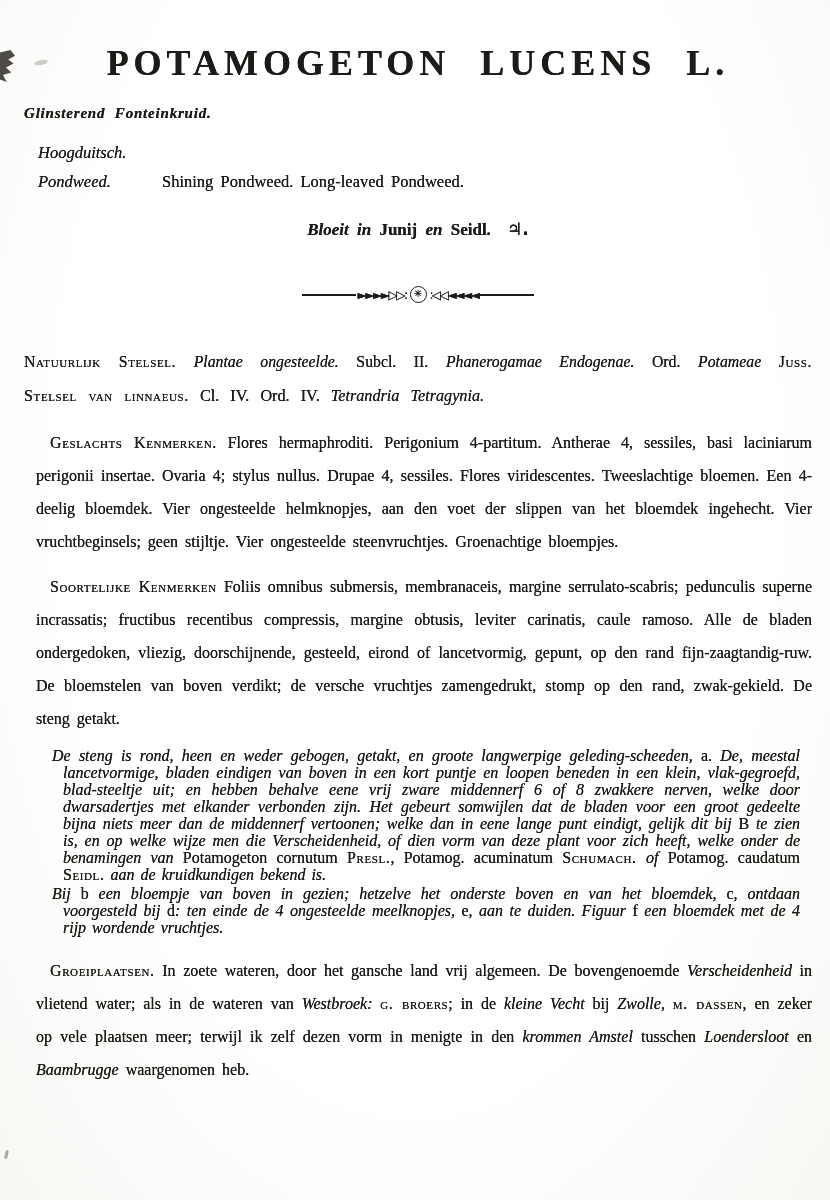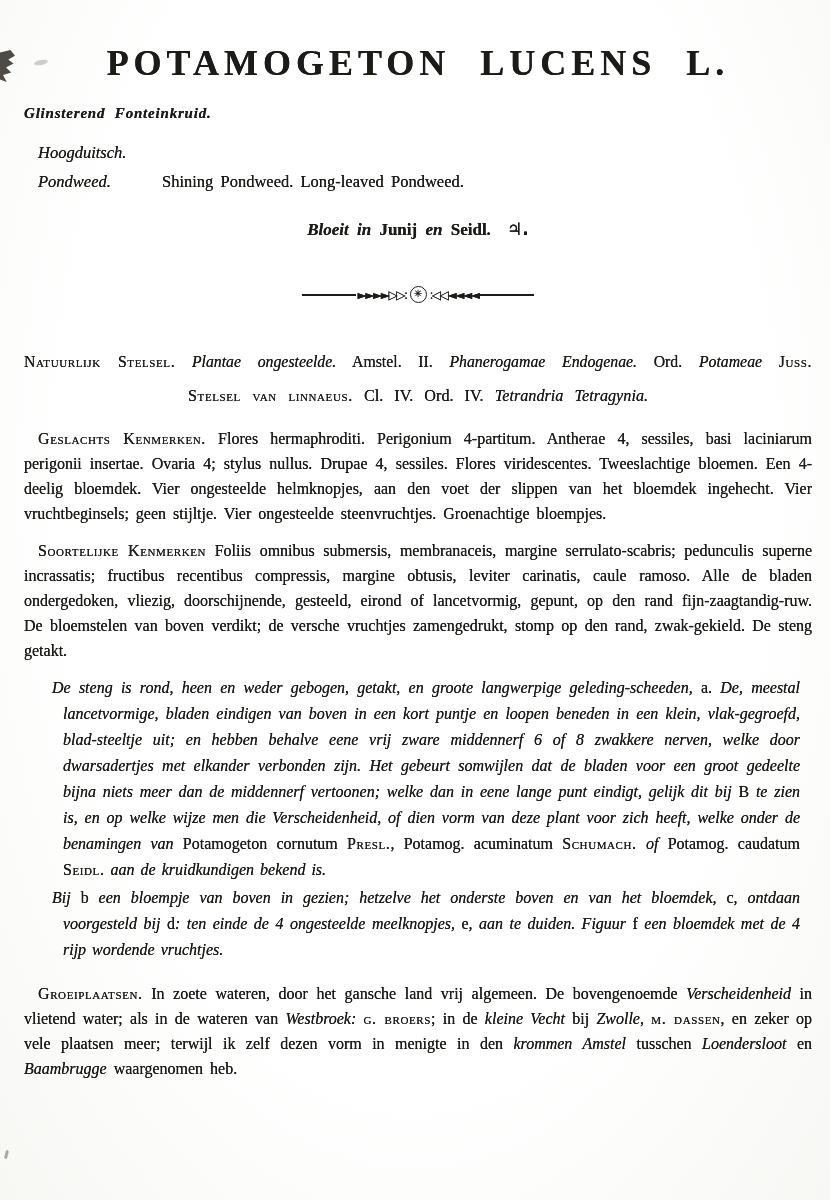--- a/index.html
+++ b/index.html
@@ -55,31 +55,31 @@
     font-size:10px;text-align:center;margin:0 1px;
   }
   .sysline{
     margin-top:50px;
     font-size:15.8px;
     text-align:justify;text-align-last:justify;
     word-spacing:2px;
   }
   .linnaeus{
     margin-top:15px;
-    text-align:center;font-size:16.2px;word-spacing:7px;
+    font-size:16.2px;word-spacing:7px;
   }
   .para{
-    margin:20px 0 0 0;
-    line-height:25px;
+    margin:20px 0 0 12px;
+    line-height:33px;
     text-align:justify;
     text-indent:14px;
     word-spacing:3px;
   }
   .para-species{margin-top:12px;}
-  .quote{margin:12px 12px 18px 28px;font-size:16px;line-height:26px;}
+  .quote{margin:12px 12px 18px 28px;font-size:16px;line-height:17px;}
   .quote p{
     margin:0;padding-left:11px;text-indent:-11px;
     text-align:justify;word-spacing:2px;
   }
   .quote p + p{margin-top:2px;}
   .para-habitat{margin-top:14px;}
   .para-use{margin-top:14px;}
   .run-r{font-style:normal;}
   .run-i{font-style:italic;}
   .run-bi{font-style:italic;font-weight:bold;}
@@ -122,21 +122,21 @@
   </div>
 
   <div class="divider">
     <span class="rule"></span>
     <span class="div-glyphs">►►►►▷▷:</span>
     <span class="div-center">✳</span>
     <span class="div-glyphs">:◁◁◄◄◄◄</span>
     <span class="rule"></span>
   </div>
 
-  <p class="sysline"><span class="run-sc">Natuurlijk Stelsel.</span><span class="run-r"> </span><span class="run-i">Plantae ongesteelde.</span><span class="run-r"> Amstel. II. </span><span class="run-i">Phanerogamae Endogenae.</span><span class="run-r"> Ord. </span><span class="run-i">Potameae</span><span class="run-r"> </span><span class="run-sc">Juss.</span></p>
+  <p class="sysline"><span class="run-sc">Natuurlijk Stelsel.</span><span class="run-r"> </span><span class="run-i">Plantae ongesteelde.</span><span class="run-r"> Subcl. II. </span><span class="run-i">Phanerogamae Endogenae.</span><span class="run-r"> Ord. </span><span class="run-i">Potameae</span><span class="run-r"> </span><span class="run-sc">Juss.</span></p>
 
   <p class="linnaeus"><span class="run-sc">Stelsel van linnaeus.</span><span class="run-r">  Cl. IV.  Ord. IV.  </span><span class="run-i">Tetrandria Tetragynia.</span></p>
 
   <p class="para para-genus"><span class="run-sc">Geslachts Kenmerken.</span><span class="run-r">  Flores hermaphroditi.  Perigonium 4-partitum.  Antherae 4, sessiles, basi laciniarum perigonii insertae.  Ovaria 4; stylus nullus.  Drupae 4, sessiles.  Flores viridescentes. Tweeslachtige bloemen.  Een 4-deelig bloemdek.  Vier ongesteelde helmknopjes, aan den voet der slippen van het bloemdek ingehecht.  Vier vruchtbeginsels; geen stijltje.  Vier ongesteelde steenvruchtjes.  Groenachtige bloempjes.</span></p>
 
   <p class="para para-species"><span class="run-sc">Soortelijke Kenmerken</span><span class="run-r">  Foliis omnibus submersis, membranaceis, margine serrulato-scabris; pedunculis superne incrassatis; fructibus recentibus compressis, margine obtusis, leviter carinatis, caule ramoso.  Alle de bladen ondergedoken, vliezig, doorschijnende, gesteeld, eirond of lancetvormig, gepunt, op den rand fijn-zaagtandig-ruw.  De bloemstelen van boven verdikt; de versche vruchtjes zamengedrukt, stomp op den rand, zwak-gekield.  De steng getakt.</span></p>
 
   <div class="quote">
     <p><span class="run-i">De steng is rond, heen en weder gebogen, getakt, en groote langwerpige geleding-scheeden, </span><span class="run-r">a.</span><span class="run-i">  De, meestal lancetvormige, bladen eindigen van boven in een kort puntje en loopen beneden in een klein, vlak-gegroefd, blad-steeltje uit; en hebben behalve eene vrij zware middennerf 6 of 8 zwakkere nerven, welke door dwarsadertjes met elkander verbonden zijn.  Het gebeurt somwijlen dat de bladen voor een groot gedeelte bijna niets meer dan de middennerf vertoonen; welke dan in eene lange punt eindigt, gelijk dit bij </span><span class="run-r">B</span><span class="run-i"> te zien is, en op welke wijze men die Verscheidenheid, of dien vorm van deze plant voor zich heeft, welke onder de benamingen van </span><span class="run-r">Potamogeton cornutum </span><span class="run-sc">Presl.</span><span class="run-r">, Potamog. acuminatum </span><span class="run-sc">Schumach.</span><span class="run-r"> </span><span class="run-i">of</span><span class="run-r"> Potamog. caudatum </span><span class="run-sc">Seidl.</span><span class="run-r"> </span><span class="run-i">aan de kruidkundigen bekend is.</span></p>
     <p><span class="run-i">Bij </span><span class="run-r">b</span><span class="run-i"> een bloempje van boven in gezien; hetzelve het onderste boven en van het bloemdek, </span><span class="run-r">c</span><span class="run-i">, ontdaan voorgesteld bij </span><span class="run-r">d</span><span class="run-i">: ten einde de 4 ongesteelde meelknopjes, </span><span class="run-r">e</span><span class="run-i">, aan te duiden.  Figuur </span><span class="run-r">f</span><span class="run-i"> een bloemdek met de 4 rijp wordende vruchtjes.</span></p>

